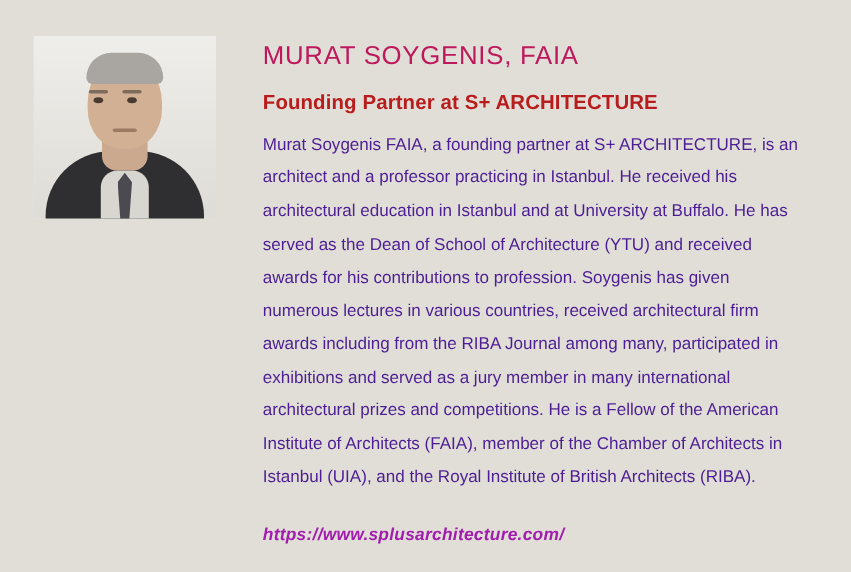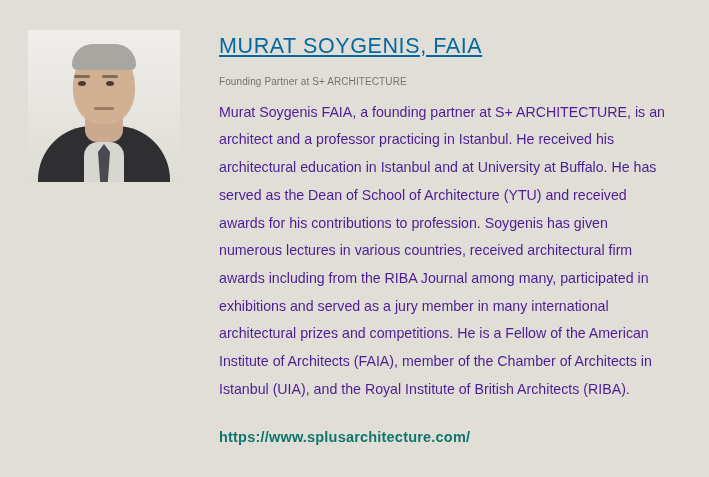--- a/index.html
+++ b/index.html
@@ -129,48 +129,48 @@
 
   .content {
     position: absolute;
     left: 219px;
     top: 34px;
     width: 455px;
   }
   .name {
     font-size: 21.5px;
     letter-spacing: 0.6px;
-    color: #0369a1;
+    color: #be185d;
     font-weight: 400;
     margin: 0 0 16px 0;
     line-height: 1.2;
-    text-decoration: underline;
   }
   .role {
-    font-size: 10px;
-    font-weight: normal;
-    color: #737373;
+    font-size: 17px;
+    font-weight: bold;
+    color: #b91c1c;
     margin: 0 0 12px 0;
     letter-spacing: 0.1px;
   }
   .bio {
     font-size: 14.2px;
     color: #4c1d95;
     line-height: 1.95;
     margin: 0;
     text-align: left;
   }
   .website {
     margin-top: 26px;
     font-size: 14.5px;
     font-weight: bold;
-    color: #0f766e;
+    color: #a21caf;
     text-decoration: none;
     display: inline-block;
     letter-spacing: 0.2px;
+    font-style: italic;
   }
 </style>
 </head>
 <body>
 
 <div class="card">
 
   <div class="photo-wrap">
     <div class="photo">
       <div class="portrait-shoulders"></div>

